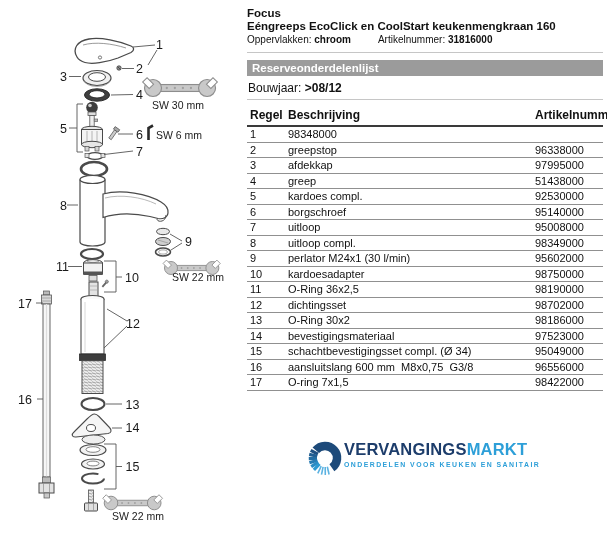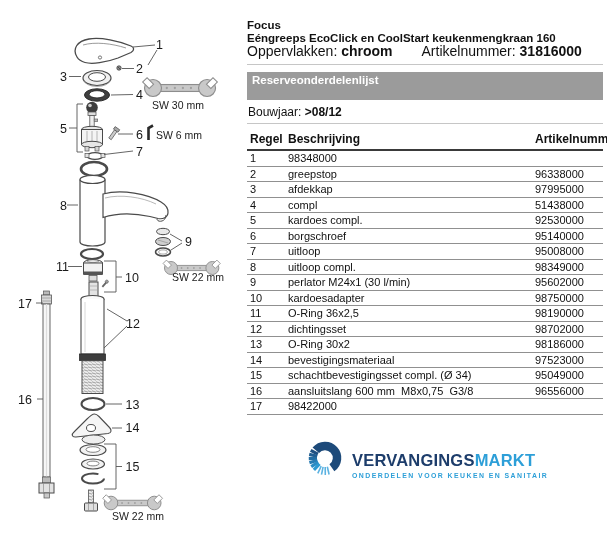--- a/index.html
+++ b/index.html
@@ -7,40 +7,40 @@
        -webkit-font-smoothing:antialiased;color:#111;}
   .page{position:relative;width:607px;height:550px;overflow:hidden;background:#fff;}
 
   
   .diagram{position:absolute;left:0;top:0;width:240px;height:550px;}
   .diagram text{font-family:"Liberation Sans", sans-serif;fill:#1a1a1a;}
   .callout{font-size:12.5px;}
   .toollabel{font-size:10.5px;fill:#222;}
 
   
-  .right{position:absolute;left:247px;top:12px;width:356px;}
+  .right{position:absolute;left:247px;top:0;width:356px;}
   .hdr{margin-top:7px;font-size:11.5px;line-height:13px;}
   .hdr .b{font-weight:bold;}
-  .hdr-meta{font-size:14px;}
+  .hdr-meta{font-size:10px;}
   .hdr-meta .gap{display:inline-block;width:22px;}
   .rule{height:1px;background:#c6c6c6;margin:0;}
   .rule1{margin-top:6px;}
-  .sectionbar{margin-top:7px;height:28px;line-height:16px;background:var(--bar-bg,#9b9b9b);
+  .sectionbar{margin-top:7px;height:16px;line-height:16px;background:var(--bar-bg,#9b9b9b);
               color:#fff;font-weight:bold;font-size:11.5px;padding-left:5px;}
   .bouwjaar{font-size:12px;padding:5px 0 4px 1px;}
   .bouwjaar .b{font-weight:bold;}
   .table{margin-top:6px;}
   .t-head{display:grid;grid-template-columns:38px 247px 68px;padding-left:3px;
           font-weight:bold;font-size:12px;height:19px;line-height:19px;
           border-bottom:2px solid #3a3a3a;}
   .t-row{display:grid;grid-template-columns:38px 247px 68px;padding-left:3px;
          font-size:11px;height:14.5px;line-height:14.5px;border-bottom:1px solid #909090;
          white-space:nowrap;overflow:hidden;}
   
-  .logo{position:absolute;left:306px;top:437px;display:flex;align-items:flex-end;gap:8px;}
+  .logo{position:absolute;left:306px;top:437px;display:flex;align-items:flex-start;}
   .logo-text{padding-top:4px;}
   .logo-name{font-size:16.5px;font-weight:bold;letter-spacing:0.2px;line-height:17px;}
   .logo-name .p1{color:var(--logo-primary,#1d3d6b);}
   .logo-name .p2{color:var(--logo-secondary,#2d9fd8);}
   .logo-tagline{margin-top:3px;font-size:6.9px;font-weight:bold;letter-spacing:1.45px;
                 color:var(--logo-secondary,#2d9fd8);}
 </style>
 </head>
 <body>
 
@@ -292,21 +292,21 @@
     </div>
 
     <div class="t-row">
       <span class="c-regel">3</span>
       <span class="c-beschr">afdekkap</span>
       <span class="c-artnr">97995000</span>
     </div>
 
     <div class="t-row">
       <span class="c-regel">4</span>
-      <span class="c-beschr">compl</span>
+      <span class="c-beschr">greep</span>
       <span class="c-artnr">51438000</span>
     </div>
 
     <div class="t-row">
       <span class="c-regel">5</span>
       <span class="c-beschr">kardoes compl.</span>
       <span class="c-artnr">92530000</span>
     </div>
 
     <div class="t-row">
@@ -370,20 +370,21 @@
     </div>
 
     <div class="t-row">
       <span class="c-regel">16</span>
       <span class="c-beschr">aansluitslang 600 mm&nbsp; M8x0,75&nbsp; G3/8</span>
       <span class="c-artnr">96556000</span>
     </div>
 
     <div class="t-row">
       <span class="c-regel">17</span>
+      <span class="c-beschr">O-ring 7x1,5</span>
       <span class="c-artnr">98422000</span>
     </div>
   </div>
     </div>
   </div>
 
   <div class="logo">
     <svg width="38" height="42" viewBox="0 0 38 42">
       <path d="M9.8,13.3 A12,12 0 1 1 25.9,30.8" fill="none" stroke="#1d4a7a" stroke-width="8.5"></path>
       <line x1="11.9" y1="17.2" x2="4.7" y2="13.4" stroke="#1f5082" stroke-width="3.2"></line>

